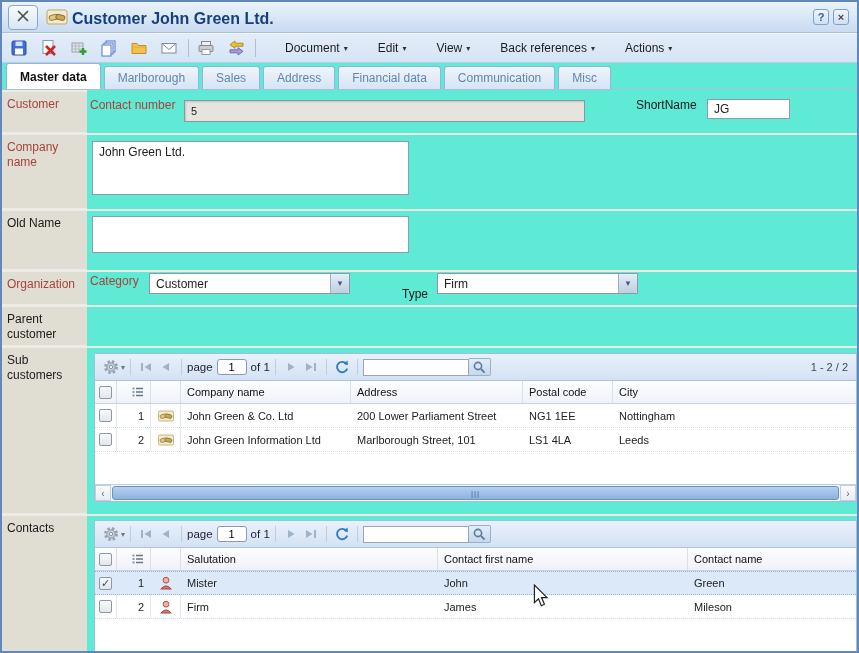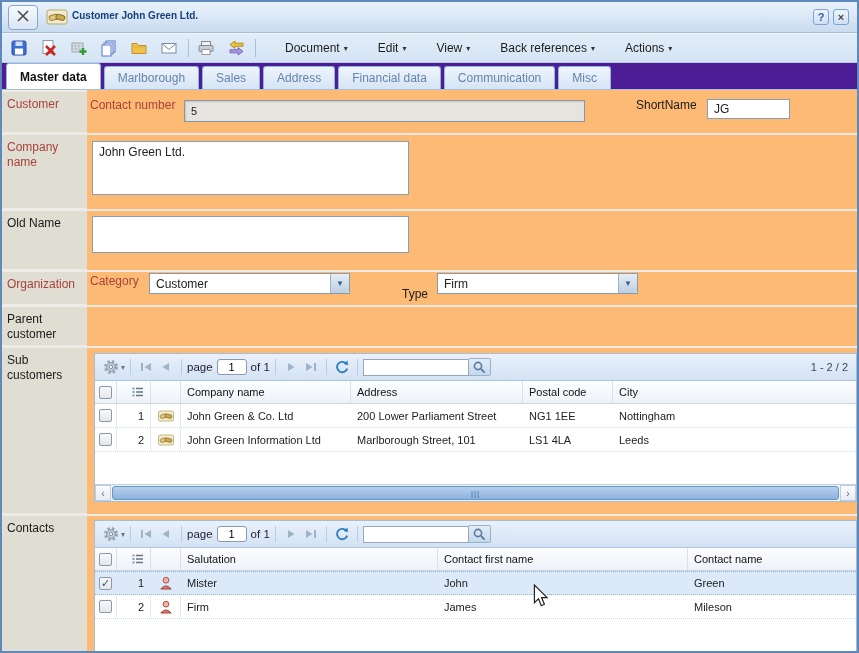--- a/index.html
+++ b/index.html
@@ -9,44 +9,44 @@
     border:2px solid #6088ba;background:#f7f7f2;
     font-family:"Liberation Sans","DejaVu Sans",sans-serif;
   }
   
   .titlebar{position:absolute;top:0;left:0;right:0;height:31px;
     background:linear-gradient(#eaf3fc,#c9dbf0);border-bottom:1px solid #a3c0e0;}
   .btn-close-big{position:absolute;left:6px;top:3px;width:30px;height:25px;
     border:1px solid #8aa6c8;border-radius:4px;background:linear-gradient(#f7fafd,#d9e6f4);
     display:flex;align-items:center;justify-content:center;cursor:default;}
   .title-icon{position:absolute;left:44px;top:6px;}
-  .title-text{position:absolute;left:70px;top:8px;font-size:10px;font-weight:bold;color:#16407c;}
+  .title-text{position:absolute;left:70px;top:8px;font-size:16px;font-weight:bold;color:#16407c;}
   .btn-mini{position:absolute;top:7px;width:16px;height:16px;border:1px solid #7aa2d4;border-radius:3px;
     background:linear-gradient(#eef5fc,#cfe0f2);font-size:11px;font-weight:bold;
     display:flex;align-items:center;justify-content:center;}
   .btn-help{right:28px;color:#2a62b0;}
   .btn-x{right:8px;color:#445;}
   
   .toolbar{position:absolute;top:32px;left:0;right:0;height:29px;
     background:linear-gradient(#e3edf9,#d5e4f4);border-bottom:1px solid #b9cde6;
     display:flex;align-items:center;padding:0 6px;}
   .tool-ic{width:22px;height:20px;margin-right:8px;display:flex;align-items:center;justify-content:center;}
   .vsep{width:1px;height:18px;background:#aebfd4;margin:0 6px 0 0;}
   .menu-item{font-size:12px;color:#1d1d1d;margin:0 15px;display:flex;align-items:center;gap:4px;}
   .menu-item .caret{font-size:8px;color:#333;}
   .menus{margin-left:8px;display:flex;align-items:center;}
   
-  .tabbar{position:absolute;top:61px;left:0;right:0;height:27px;background:#4c1d95;
+  .tabbar{position:absolute;top:61px;left:0;right:0;height:27px;background:#5eead4;
     border-bottom:1px solid #a7c0dc;display:flex;align-items:flex-end;padding-left:4px;}
   .tab{height:23px;padding:0 13px;margin-right:3px;display:flex;align-items:center;
     border:1px solid #93b4dc;border-bottom:none;border-radius:3px 3px 0 0;
     background:linear-gradient(#eef5fc,#d6e4f4);color:#6484ad;font-size:12px;position:relative;}
   .tab.active{background:#fff;color:#111;font-weight:bold;height:26px;z-index:2;}
   
-  .content{position:absolute;top:88px;left:0;right:0;bottom:0;background:#fdba74;}
+  .content{position:absolute;top:88px;left:0;right:0;bottom:0;background:#5eead4;}
   .sidebar{position:absolute;left:0;top:0;width:85px;bottom:0;background:#ecebe5;}
   .band{position:absolute;left:0;width:85px;background:#e0ddd3;padding:5px 4px 0 5px;
     font-size:12px;line-height:1.25;color:#1b1b1b;}
   .band.red{color:#a9423c;}
   .main{position:absolute;left:85px;top:0;right:0;bottom:0;}
   .hline{position:absolute;left:0;right:0;height:2px;background:#eceae3;}
   .flabel{position:absolute;font-size:12px;color:#1b1b1b;white-space:nowrap;}
   .flabel.red{color:#a9423c;}
   .field-disabled{position:absolute;height:22px;background:#e6e4df;border:1px solid #8a96a4;
     box-shadow:inset 1px 1px 2px rgba(0,0,0,0.14);font-size:11px;color:#222;padding:3px 6px;

